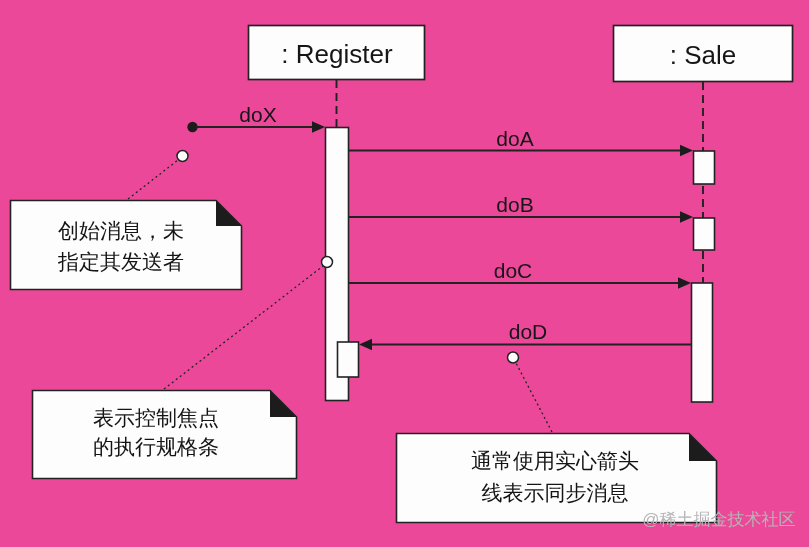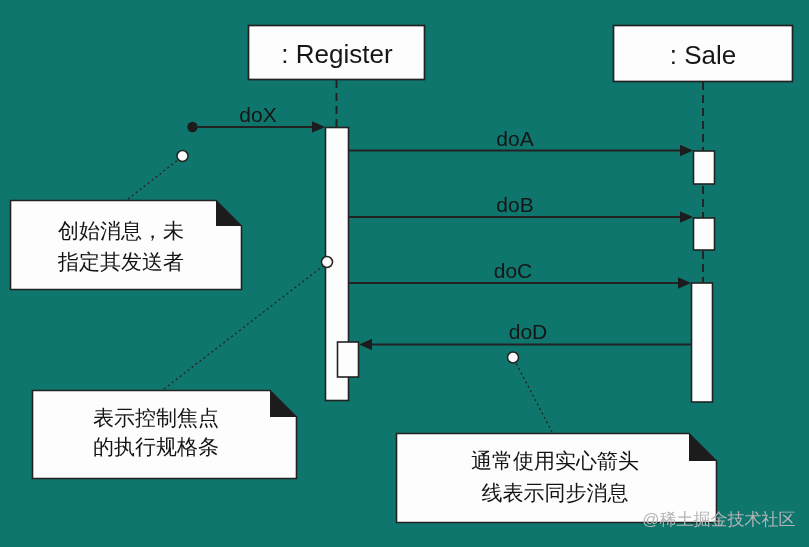--- a/index.html
+++ b/index.html
@@ -5,21 +5,21 @@
   html, body {
     margin: 0;
     padding: 0;
     background: #ffffff;
     font-family: "Liberation Sans", sans-serif;
   }
   .canvas {
     position: relative;
     width: 809px;
     height: 547px;
-    background: #0f766e;
+    background: #ec4899;
     overflow: hidden;
   }
   svg { display: block; }
   .head-label {
     font-family: "Liberation Sans", sans-serif;
     font-size: 26px;
     fill: #161616;
   }
   .msg-label {
     font-family: "Liberation Sans", sans-serif;

